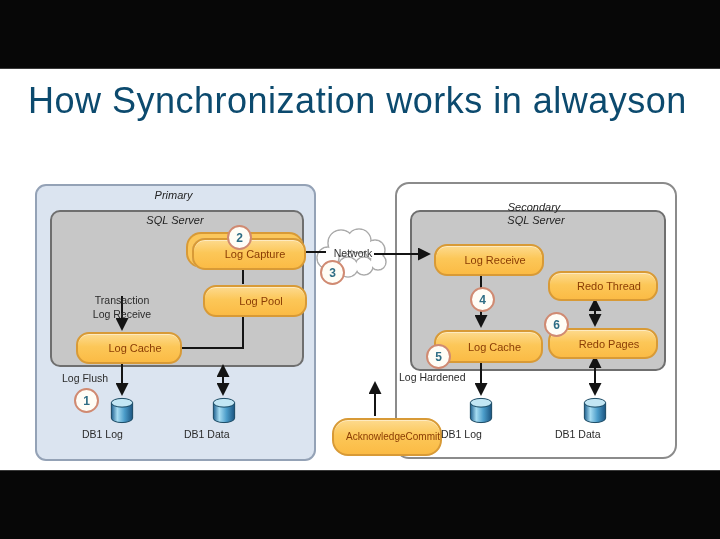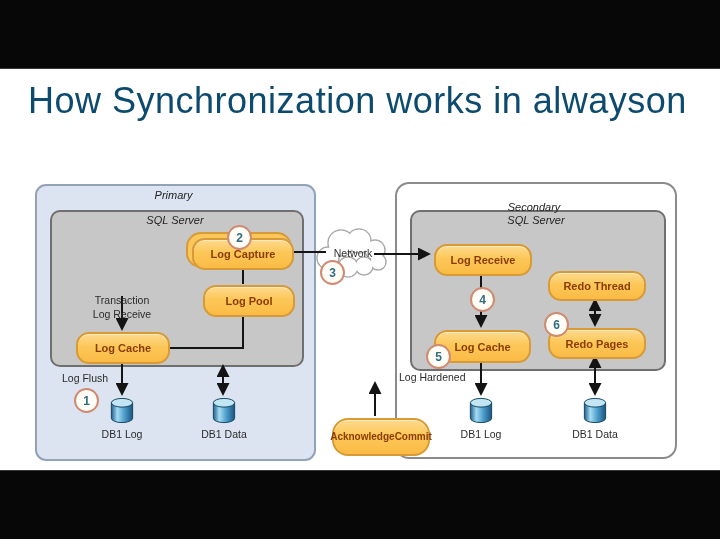--- a/index.html
+++ b/index.html
@@ -15,40 +15,40 @@
   .primary-box{left:35px;top:184px;width:277px;height:273px;background:#dbe4f0;border:2px solid #94a2b6;}
   .secondary-box{left:395px;top:182px;width:278px;height:273px;background:#ffffff;border:2px solid #8b8b8b;border-radius:14px;}
   .server-box{position:absolute;background:#c7c7c7;border:2px solid #6f6f6f;border-radius:10px;}
   .server-p{left:50px;top:210px;width:250px;height:153px;}
   .server-s{left:410px;top:210px;width:252px;height:157px;}
   .group-label{position:absolute;text-align:center;font-size:11px;color:#232323;font-style:italic;}
   
   .node{position:absolute;display:flex;align-items:center;justify-content:center;
         background:linear-gradient(180deg,#fdda8e 0%,#fcc758 45%,#fbbb45 100%);
         border:2px solid #d89a36;border-radius:13px;
-        color:#8a3c05;font-size:11px;font-weight:bold;text-align:right;
-        box-shadow:inset 0 1px 0 rgba(255,255,255,.45);}
+        color:#8a3c05;font-size:11px;font-weight:normal;text-align:right;
+        box-shadow:inset 0 1px 0 rgba(255,255,255,.45);padding-left:12px;}
   .node.stacked{box-shadow:-4px -4px 0 0 #fbc75b,-4px -4px 0 2px #d89a36,inset 0 1px 0 rgba(255,255,255,.45);}
   .n-log-capture{left:192px;top:238px;width:98px;height:28px;}
   .n-log-pool{left:203px;top:285px;width:88px;height:28px;}
   .n-log-cache-p{left:76px;top:332px;width:90px;height:28px;}
   .n-log-receive{left:434px;top:244px;width:94px;height:28px;}
   .n-redo-thread{left:548px;top:271px;width:94px;height:26px;}
   .n-redo-pages{left:548px;top:328px;width:94px;height:27px;}
   .n-log-cache-s{left:434px;top:330px;width:93px;height:29px;}
   .n-ack{left:332px;top:418px;width:94px;height:34px;border-radius:16px;flex-direction:row;
          font-size:10px;line-height:12px;}
   
   .badge{position:absolute;width:21px;height:21px;border-radius:50%;background:#fffdf6;
          border:2px solid #d08a72;color:#2f6d84;font-size:12px;font-weight:bold;
          display:flex;align-items:center;justify-content:center;z-index:6;}
   
   .note{position:absolute;font-size:10.5px;color:#2b2b2b;}
   .center{text-align:center;}
-  .db-label{position:absolute;width:80px;text-align:center;font-size:10.5px;color:#2b2b2b;}
+  .db-label{position:absolute;width:80px;text-align:left;font-size:10.5px;color:#2b2b2b;}
   .cyl{position:absolute;width:30px;height:29px;}
   .connectors{position:absolute;left:0;top:0;z-index:4;pointer-events:none;}
   .cloud-svg{position:absolute;left:312px;top:225px;z-index:3;}
   .cloud-label{position:absolute;left:320px;top:247px;width:66px;text-align:center;
                font-size:10.5px;color:#333;z-index:5;}
   .node,.badge,.cyl{z-index:5;}
   .db-label,.note,.group-label{z-index:5;}
 </style>
 </head>
 <body>

